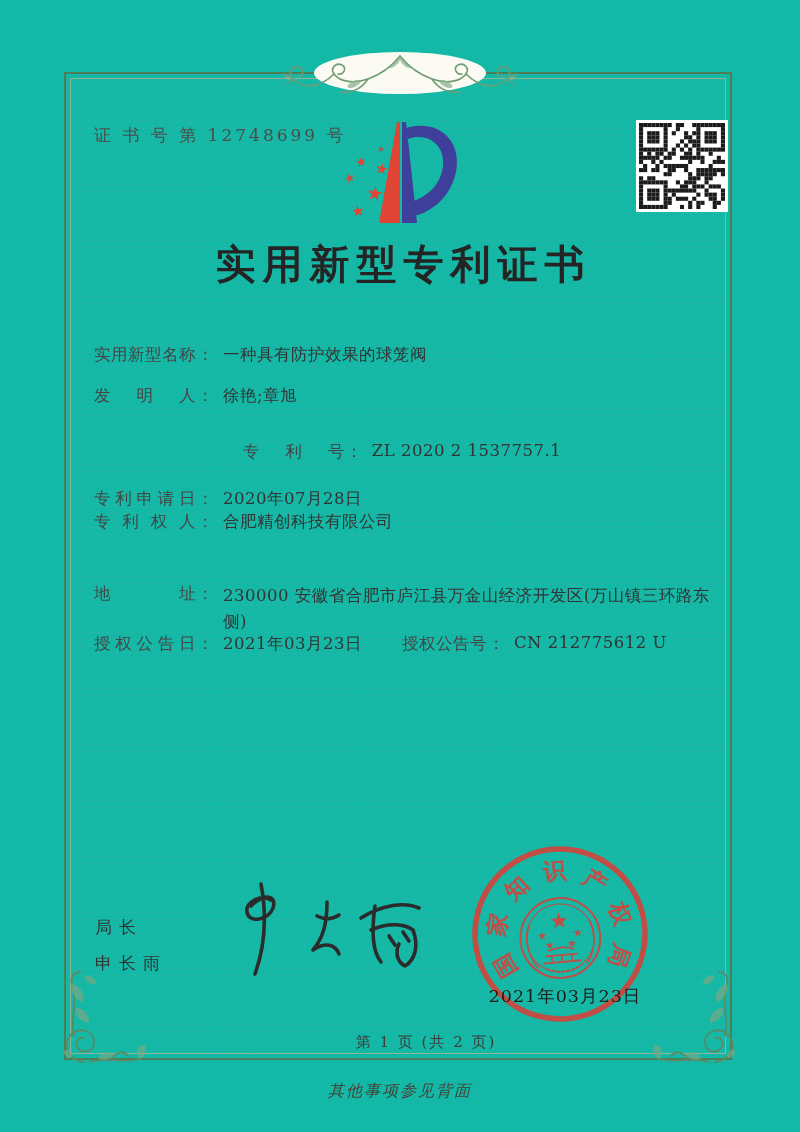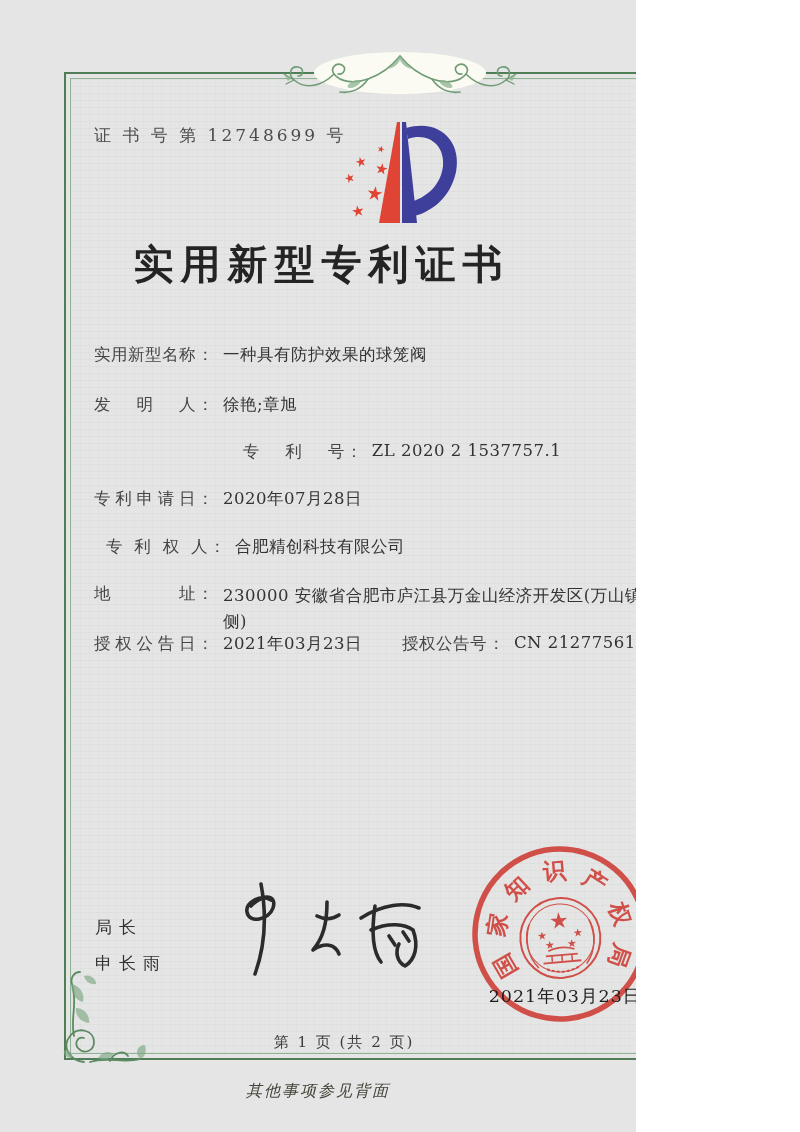--- a/index.html
+++ b/index.html
@@ -1,18 +1,18 @@
 <!DOCTYPE html>
 <html><head>
 <meta charset="utf-8">
 <style>
   html,body{margin:0;padding:0;}
   .page{
-    position:relative; width:636px; height:1132px;
-    background:#e5e5e5; overflow:hidden;
+    position:relative; width:800px; height:1132px;
+    background:#14b8a6; overflow:hidden;
     font-family:"DejaVu Serif", serif; color:#2f2f2f;
   }
   .frame-outer{
     position:absolute; left:64px; top:72px; width:668px; height:988px;
     border:2.2px solid #4f7d55; box-sizing:border-box;
   }
   .frame-inner{
     position:absolute; left:70px; top:78px; width:656px; height:976px;
     border:1px solid #8fb394; box-sizing:border-box;
     background:
@@ -25,22 +25,22 @@
   .title{
     position:absolute; left:0; top:237px; width:100%; text-align:center;
     font-size:40px; font-weight:600; letter-spacing:7px; text-indent:7px; color:#242424;
   }
   .field-row{position:absolute; left:94px; width:616px; display:flex; font-size:16.5px; color:#3d3d3d; letter-spacing:0.5px;}
   .f-label{width:102px; flex:0 0 102px; text-align:justify; text-align-last:justify; color:#454545;}
   .f-colon{flex:0 0 auto; margin:0 9px 0 1px; color:#454545;}
   .f-value{color:#333333;}
   .f-value.wrap{width:492px; line-height:1.55;}
   .pair2{position:absolute; left:308px; top:0; display:flex;}
-  .row-0{top:344px;align-items:flex-end;} .row-1{top:394px;} .row-2{top:441px;justify-content:center;} .row-3{top:488px;}
-  .row-4{top:536px;margin-left:12px;} .row-5{top:583px;} .row-6{top:633px;}
+  .row-0{top:344px;align-items:flex-end;} .row-1{top:385px;} .row-2{top:441px;justify-content:center;} .row-3{top:488px;}
+  .row-4{top:511px;} .row-5{top:583px;} .row-6{top:633px;}
   .body-text{
     position:absolute; left:94px; top:666px; width:616px;
     font-size:16px; line-height:1.72; color:#45443a; font-style:italic;
   }
   .body-text p{margin:0; text-indent:2em; letter-spacing:0.5px;}
   .sig-title{position:absolute; left:95px; top:916px; font-size:17px; letter-spacing:7px; color:#333;}
   .sig-name{position:absolute; left:95px; top:952px; font-size:17px; letter-spacing:7px; color:#333;}
   .sig-svg{position:absolute; left:213px; top:876px;}
   .seal-svg{position:absolute; left:468px; top:842px; opacity:0.93;}
   .seal-date{

